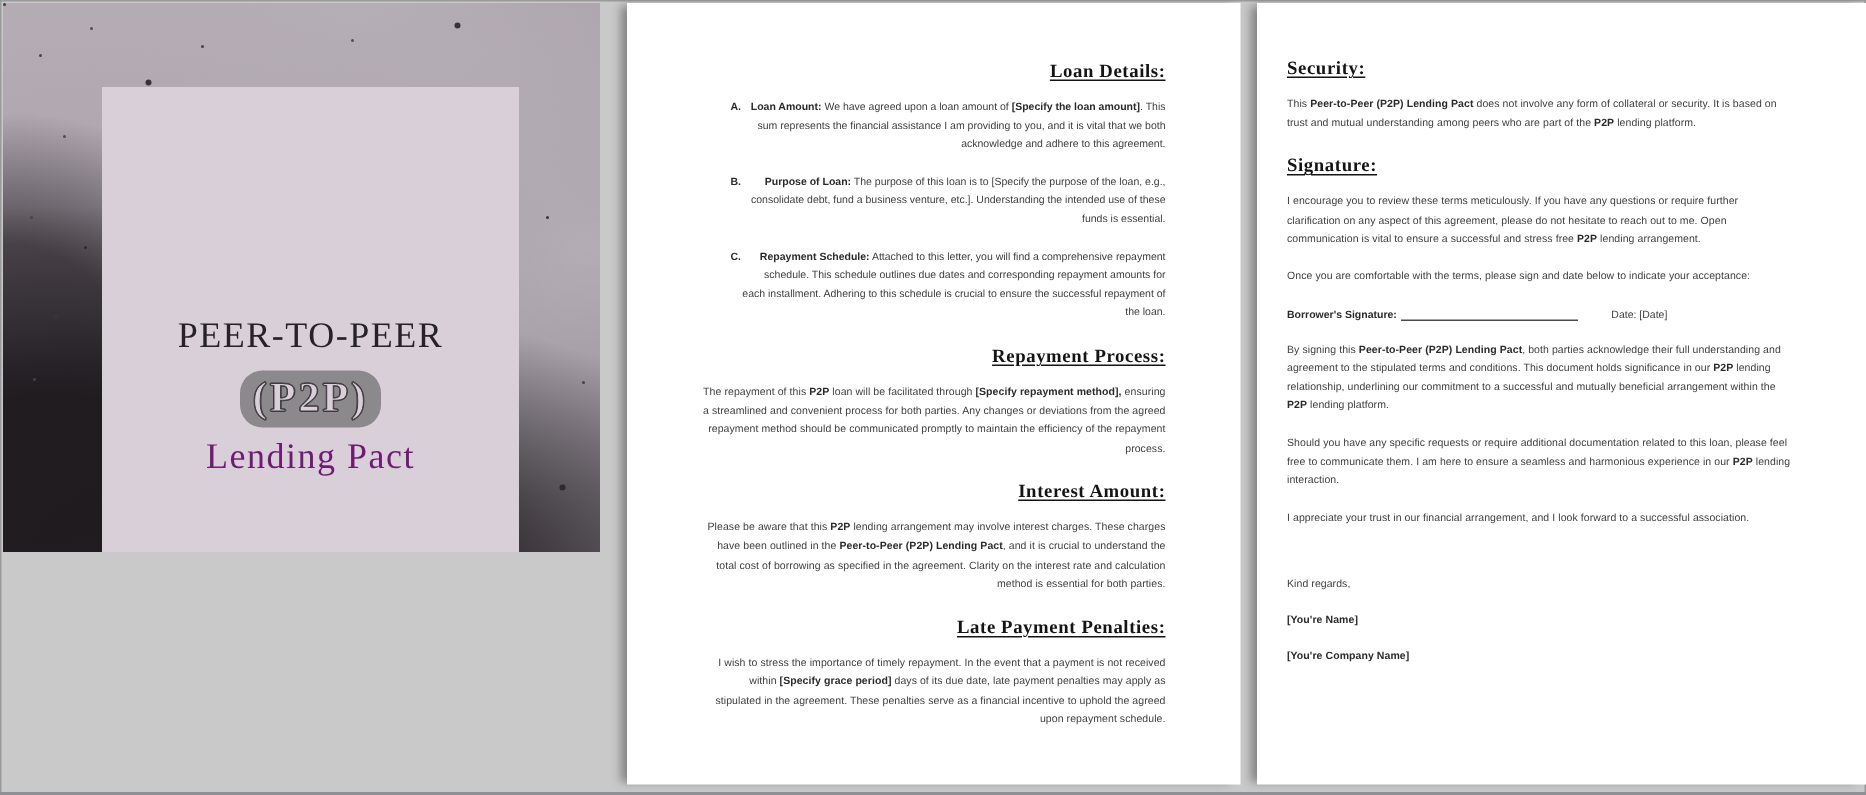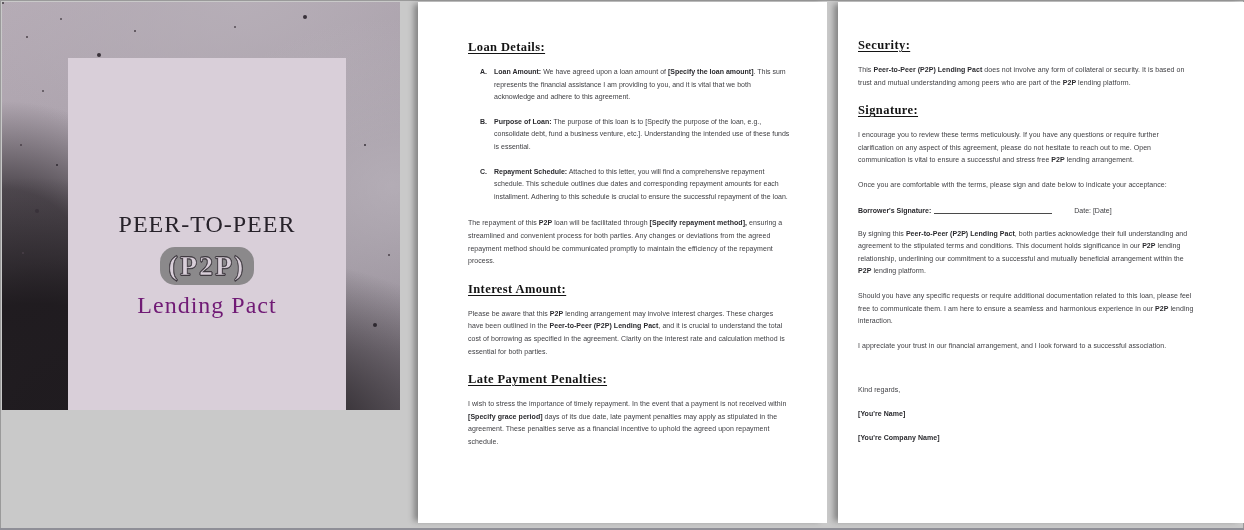--- a/index.html
+++ b/index.html
@@ -10,21 +10,21 @@
     position:absolute; inset:0; width:1244px; height:530px;
     background:#c9c9c9;
     box-shadow: inset 0 0 0 1px #9a9a9a;
   }
   .canvas::after{
     content:""; position:absolute; left:0; right:0; bottom:0; height:2px; background:#8f8f97;
   }
 
   
   .cover{
-    position:absolute; left:2px; top:2px; width:398px; height:408px; overflow:hidden;
+    position:absolute; left:2px; top:2px; width:398px; height:366px; overflow:hidden;
     background:
       radial-gradient(ellipse 420px 300px at 8% 96%, rgba(30,26,30,0.95) 30%, rgba(30,26,30,0) 72%),
       radial-gradient(ellipse 500px 260px at 45% 108%, rgba(48,43,48,0.88) 35%, rgba(48,43,48,0) 75%),
       radial-gradient(ellipse 260px 220px at 0% 62%, rgba(58,52,58,0.8) 30%, rgba(58,52,58,0) 70%),
       radial-gradient(ellipse 300px 240px at 98% 45%, rgba(196,190,198,0.55) 0%, rgba(196,190,198,0) 70%),
       radial-gradient(ellipse 360px 200px at 60% 0%, rgba(183,175,184,0.9) 0%, rgba(183,175,184,0) 80%),
       linear-gradient(150deg, #b5abb5 0%, #aaa1ab 35%, #9d959f 70%, #8f8791 100%);
   }
   .speckles{ position:absolute; left:0; top:0; width:2px; height:2px; border-radius:50%;
     background:#453e45;
@@ -63,21 +63,21 @@
   .cover-title-sub{
     font-family:"Liberation Serif","DejaVu Serif",serif;
     font-size:24px; letter-spacing:1px; color:#701a75; font-weight:400;
   }
 
   
   .page{
     position:absolute; top:2px; height:521px; background:#fff;
     box-shadow:-6px 0 6px -2px rgba(0,0,0,0.35);
   }
-  .page2{ left:418px; width:409px; padding:38px 37px 0 50px; }
+  .page2{ left:418px; width:409px; padding:38px 50px 0 50px;text-align:right; }
   .page3{ left:838px; width:406px; padding:36px 49px 0 20px; }
 
   .doc h2{
     font-family:"Liberation Serif","DejaVu Serif",serif;
     font-size:12.5px; font-weight:700; color:#141414;
     letter-spacing:0.4px;
     text-decoration:underline; text-decoration-thickness:1px; text-underline-offset:2px;
     margin:0 0 11px;
   }
   .doc .sect{ margin-bottom:14px; }
@@ -127,20 +127,21 @@
         <span class="li-label">B.</span>
         <span class="li-text"><b>Purpose of Loan:</b> The purpose of this loan is to [Specify the purpose of the loan, e.g., consolidate debt, fund a business venture, etc.]. Understanding the intended use of these funds is essential.</span>
       </div>
       <div class="list-item">
         <span class="li-label">C.</span>
         <span class="li-text"><b>Repayment Schedule:</b> Attached to this letter, you will find a comprehensive repayment schedule. This schedule outlines due dates and corresponding repayment amounts for each installment. Adhering to this schedule is crucial to ensure the successful repayment of the loan.</span>
       </div>
     </div>
 
     <div class="sect">
+      <h2>Repayment Process:</h2>
       <p>The repayment of this <b>P2P</b> loan will be facilitated through <b>[Specify repayment method],</b> ensuring a streamlined and convenient process for both parties. Any changes or deviations from the agreed repayment method should be communicated promptly to maintain the efficiency of the repayment process.</p>
     </div>
 
     <div class="sect">
       <h2>Interest Amount:</h2>
       <p>Please be aware that this <b>P2P</b> lending arrangement may involve interest charges. These charges have been outlined in the <b>Peer-to-Peer (P2P) Lending Pact</b>, and it is crucial to understand the total cost of borrowing as specified in the agreement. Clarity on the interest rate and calculation method is essential for both parties.</p>
     </div>
 
     <div class="sect">
       <h2>Late Payment Penalties:</h2>

